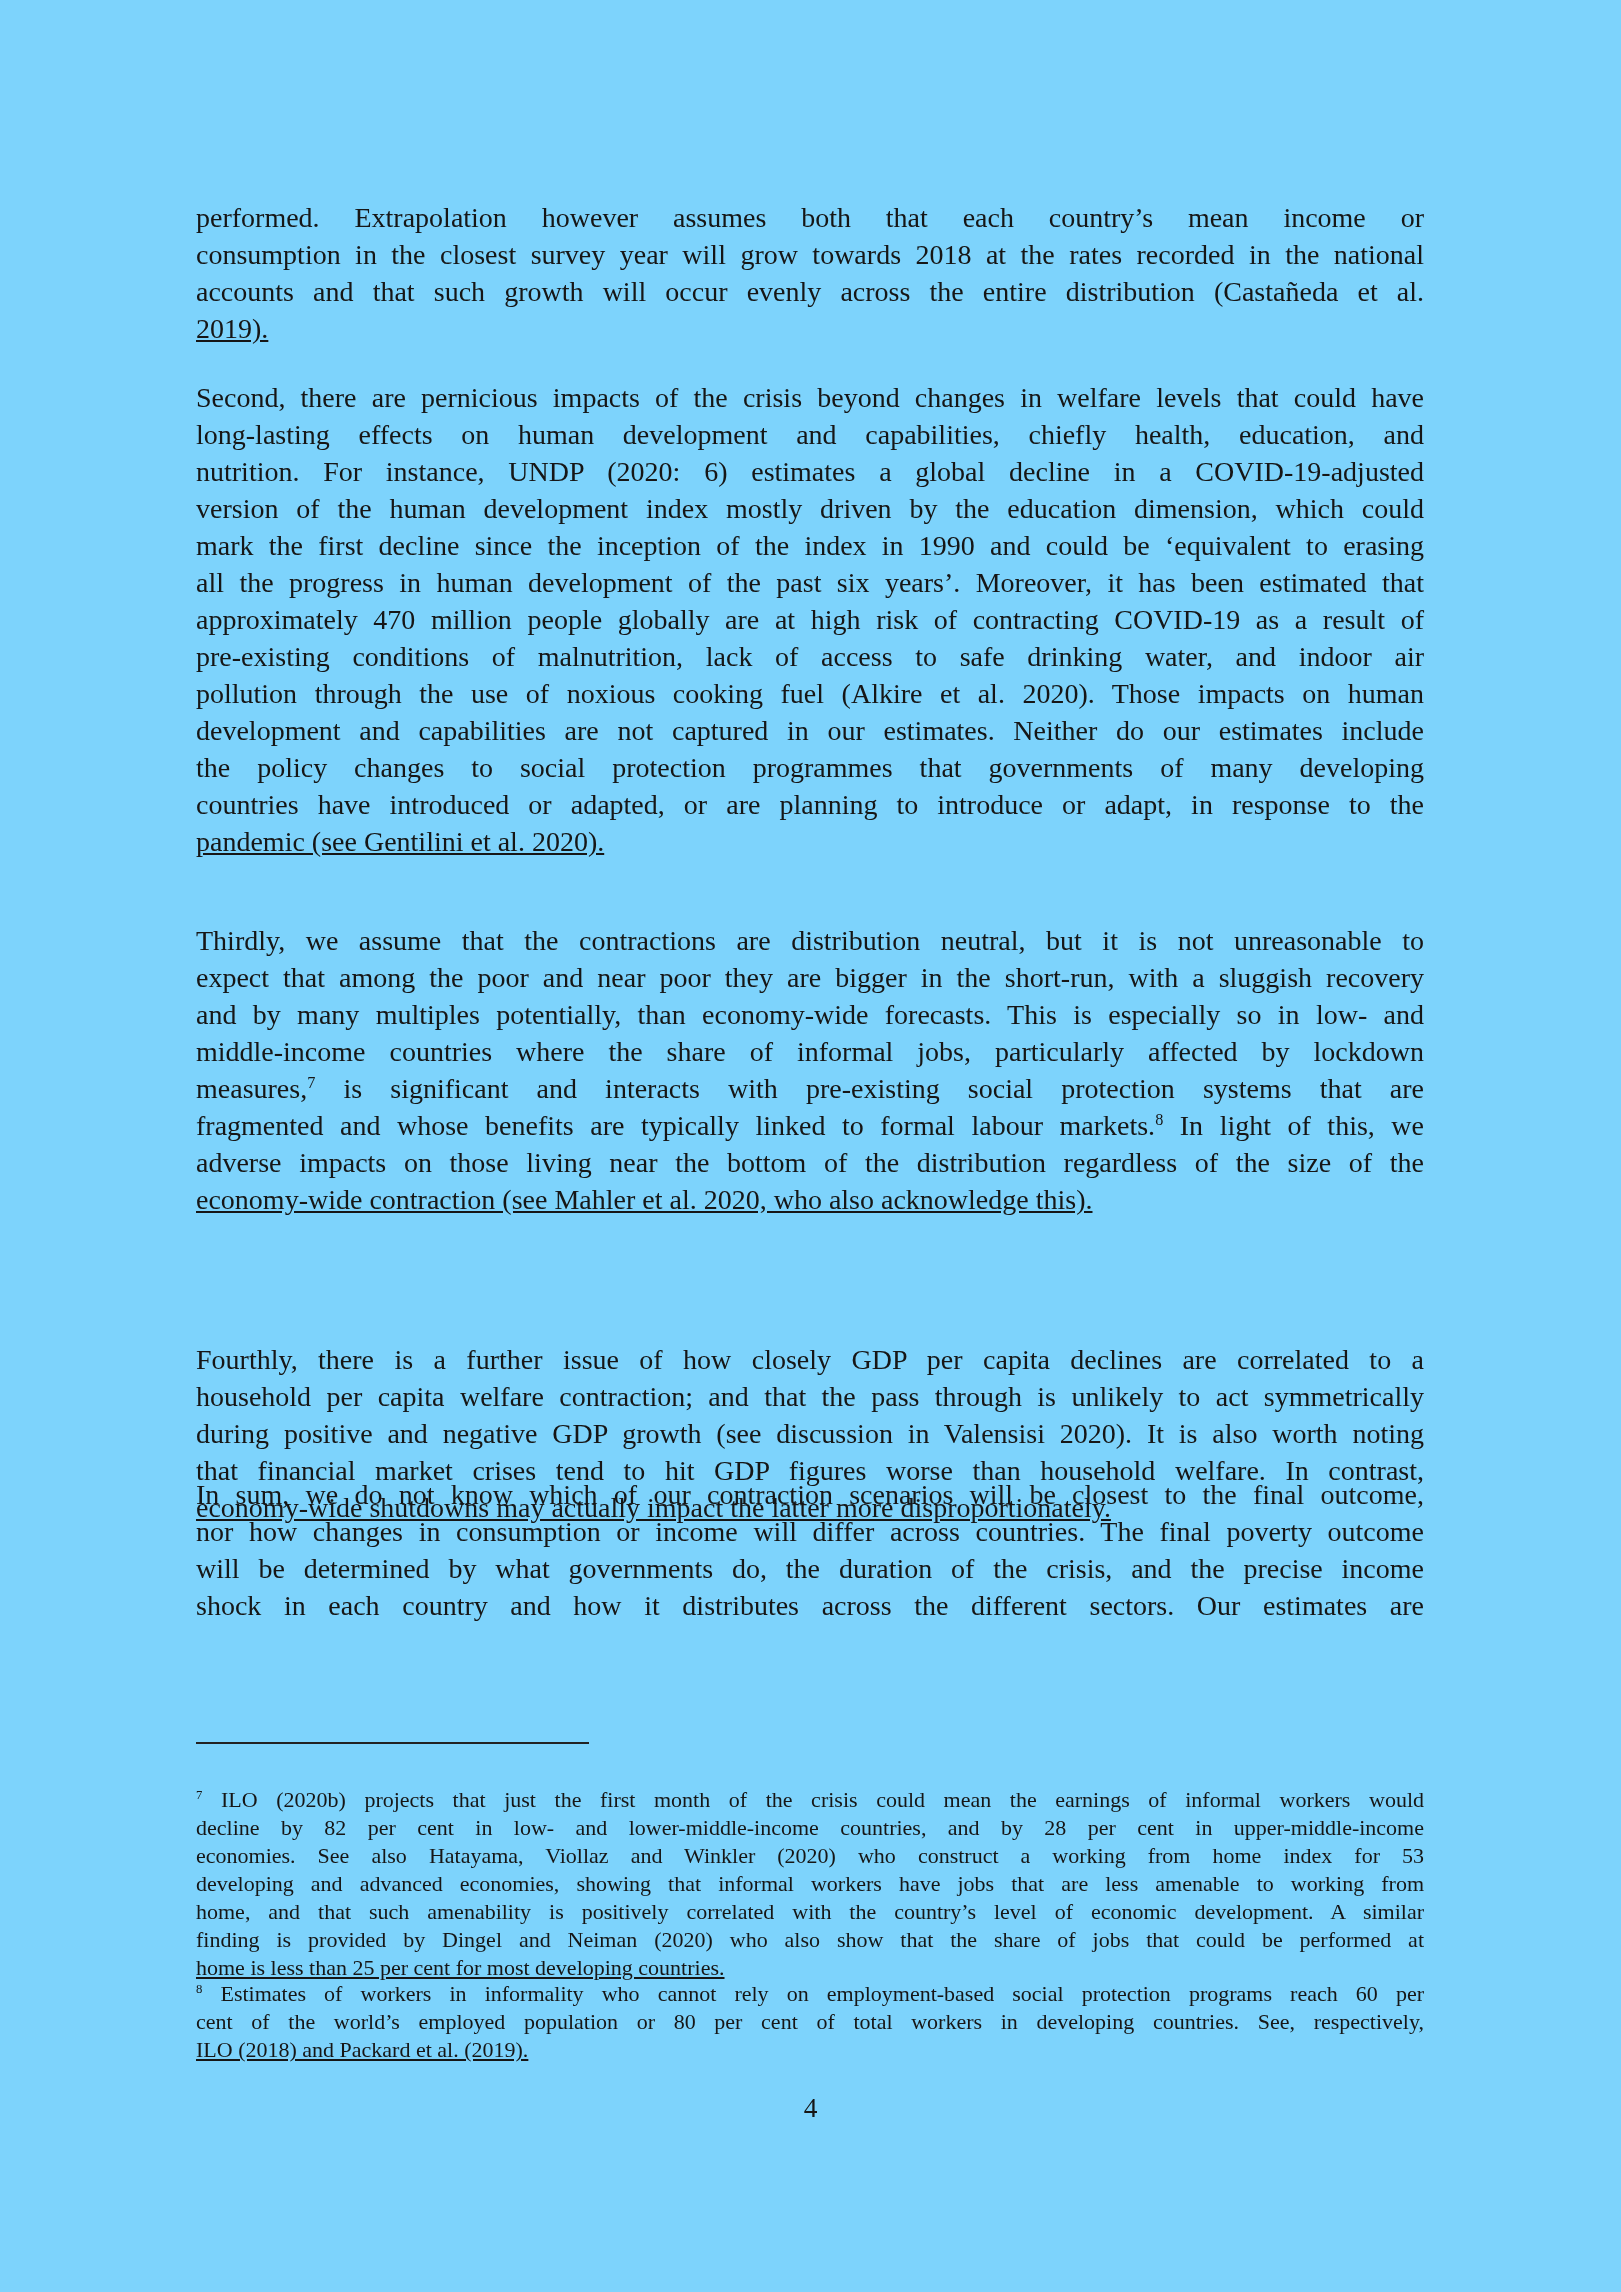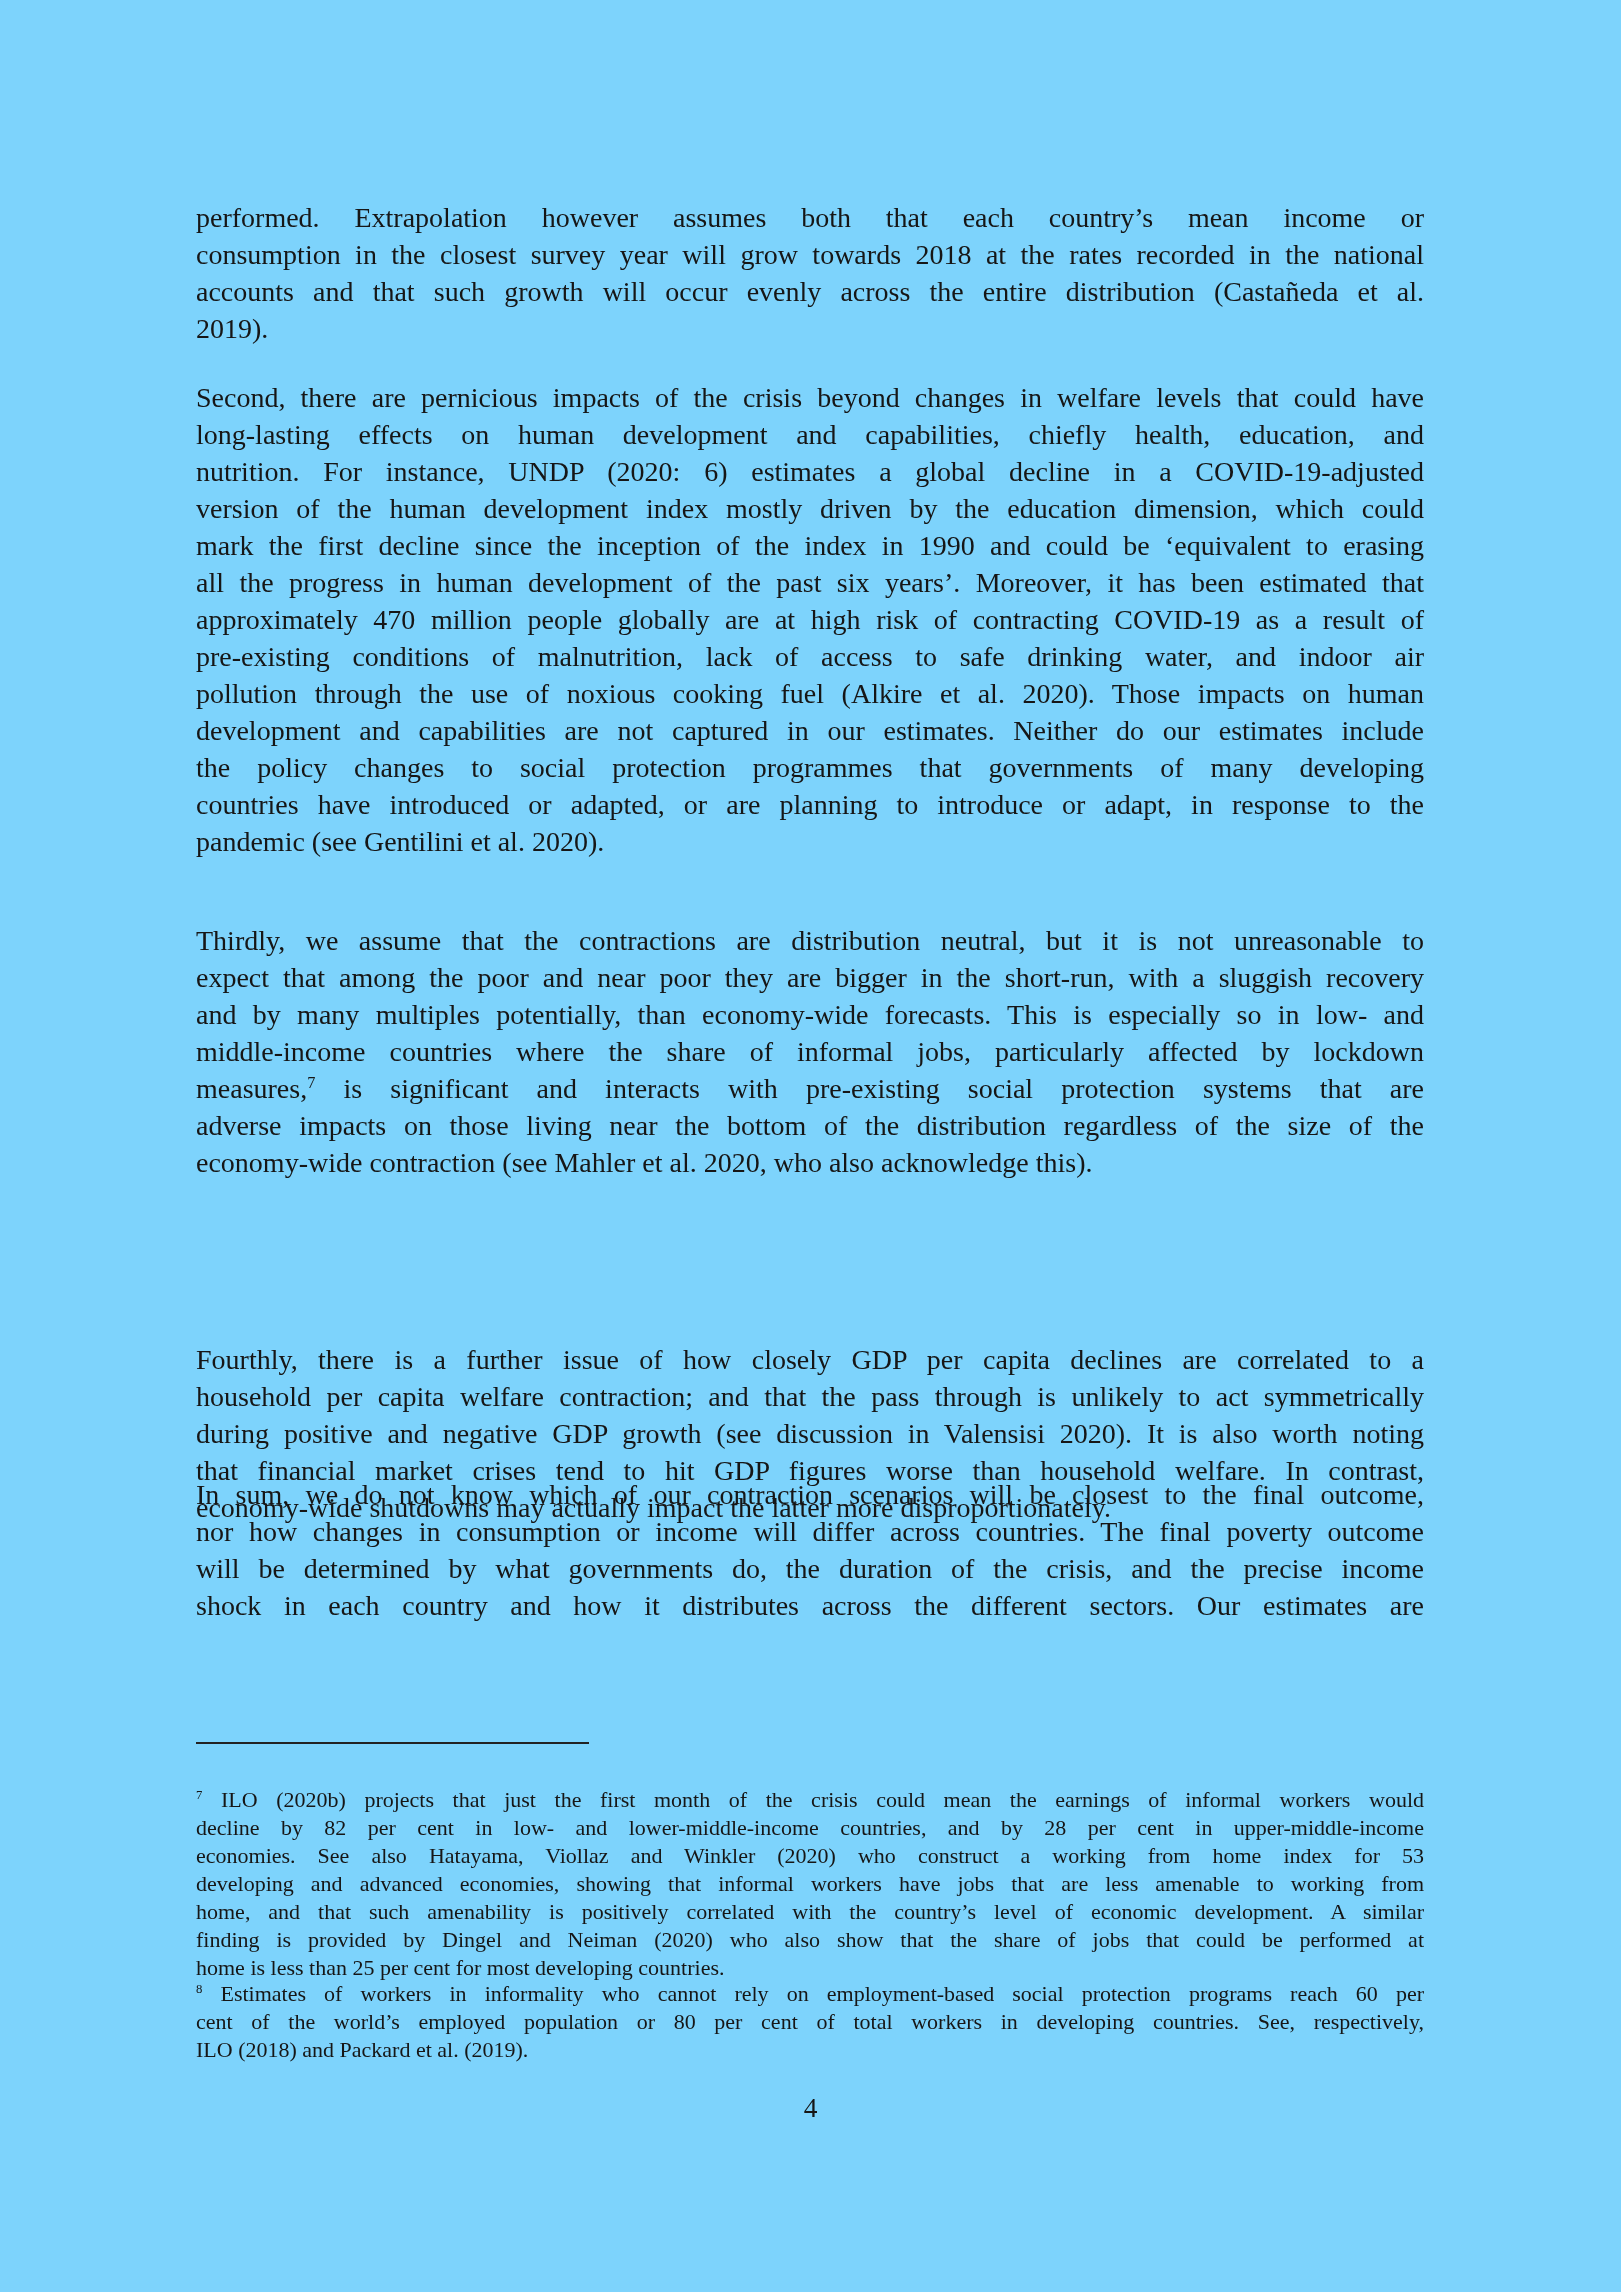--- a/index.html
+++ b/index.html
@@ -1,20 +1,20 @@
 <!DOCTYPE html>
 <html><head>
 <meta charset="utf-8">
 <style>
   html,body{margin:0;padding:0;background:#fff;}
   body{width:1621px;height:2293px;position:relative;overflow:hidden;color:#111;}
   .page{position:absolute;left:0;top:0;width:1621px;height:2293px;background:#7dd3fc;}
   .body-text{position:absolute;left:196px;width:1228px;font-family:"Liberation Serif","DejaVu Serif",serif;font-size:28px;color:#161616;}
   .line{height:37px;line-height:37px;white-space:nowrap;text-align:justify;text-align-last:justify;overflow:visible;}
-  .line.last{text-align:right;text-align-last:left;}
+  .line.last{text-align:right;text-align-last:left;text-decoration:underline;}
   .para{position:absolute;left:0;width:1228px;}
   .sup{font-size:0.58em;vertical-align:0.62em;line-height:0;}
   .it{}
   .rule{position:absolute;left:196px;top:1742px;width:393px;height:0;border-top:2px solid #222;}
   .fn{position:absolute;left:196px;width:1228px;font-family:"Liberation Serif","DejaVu Serif",serif;font-size:22px;color:#161616;}
   .fn .line{height:28px;line-height:28px;}
   .pagenum{position:absolute;left:0;width:1621px;top:2093px;text-align:center;font-family:"Liberation Serif","DejaVu Serif",serif;font-size:27.4px;color:#161616;}
 </style>
 </head>
 <body>
@@ -41,20 +41,21 @@
         <div class="line"><span>the policy changes to social protection programmes that governments of many developing</span></div>
         <div class="line"><span>countries have introduced or adapted, or are planning to introduce or adapt, in response to the</span></div>
         <div class="line last"><span>pandemic (see Gentilini et al. 2020).</span></div>
       </div>
       <div class="para" style="top: 895px; margin-top: 27px;">
         <div class="line"><span>Thirdly, we assume that the contractions are distribution neutral, but it is not unreasonable to</span></div>
         <div class="line"><span>expect that among the poor and near poor they are bigger in the short-run, with a sluggish recovery</span></div>
         <div class="line"><span>and by many multiples potentially, than economy-wide forecasts. This is especially so in low- and</span></div>
         <div class="line"><span>middle-income countries where the share of informal jobs, particularly affected by lockdown</span></div>
         <div class="line"><span>measures,</span><span class="sup">7</span><span> is significant and interacts with pre-existing social protection systems that are</span></div>
+        <div class="line"><span>fragmented and whose benefits are typically linked to formal labour markets.</span><span class="sup">8</span><span> In light of this, we</span></div>
         <div class="line"><span>adverse impacts on those living near the bottom of the distribution regardless of the size of the</span></div>
         <div class="line last"><span>economy-wide contraction (see Mahler et al. 2020, who also acknowledge this).</span></div>
       </div>
       <div class="para" style="top: 1341px;">
         <div class="line"><span>Fourthly, there is a further issue of how closely GDP per capita declines are correlated to a</span></div>
         <div class="line"><span>household per capita welfare contraction; and that the pass through is unlikely to act symmetrically</span></div>
         <div class="line"><span>during positive and negative GDP growth (see discussion in Valensisi 2020). It is also worth noting</span></div>
         <div class="line"><span>that financial market crises tend to hit GDP figures worse than household welfare. In contrast,</span></div>
         <div class="line last"><span>economy-wide shutdowns may actually impact the latter more disproportionately.</span></div>
       </div>

